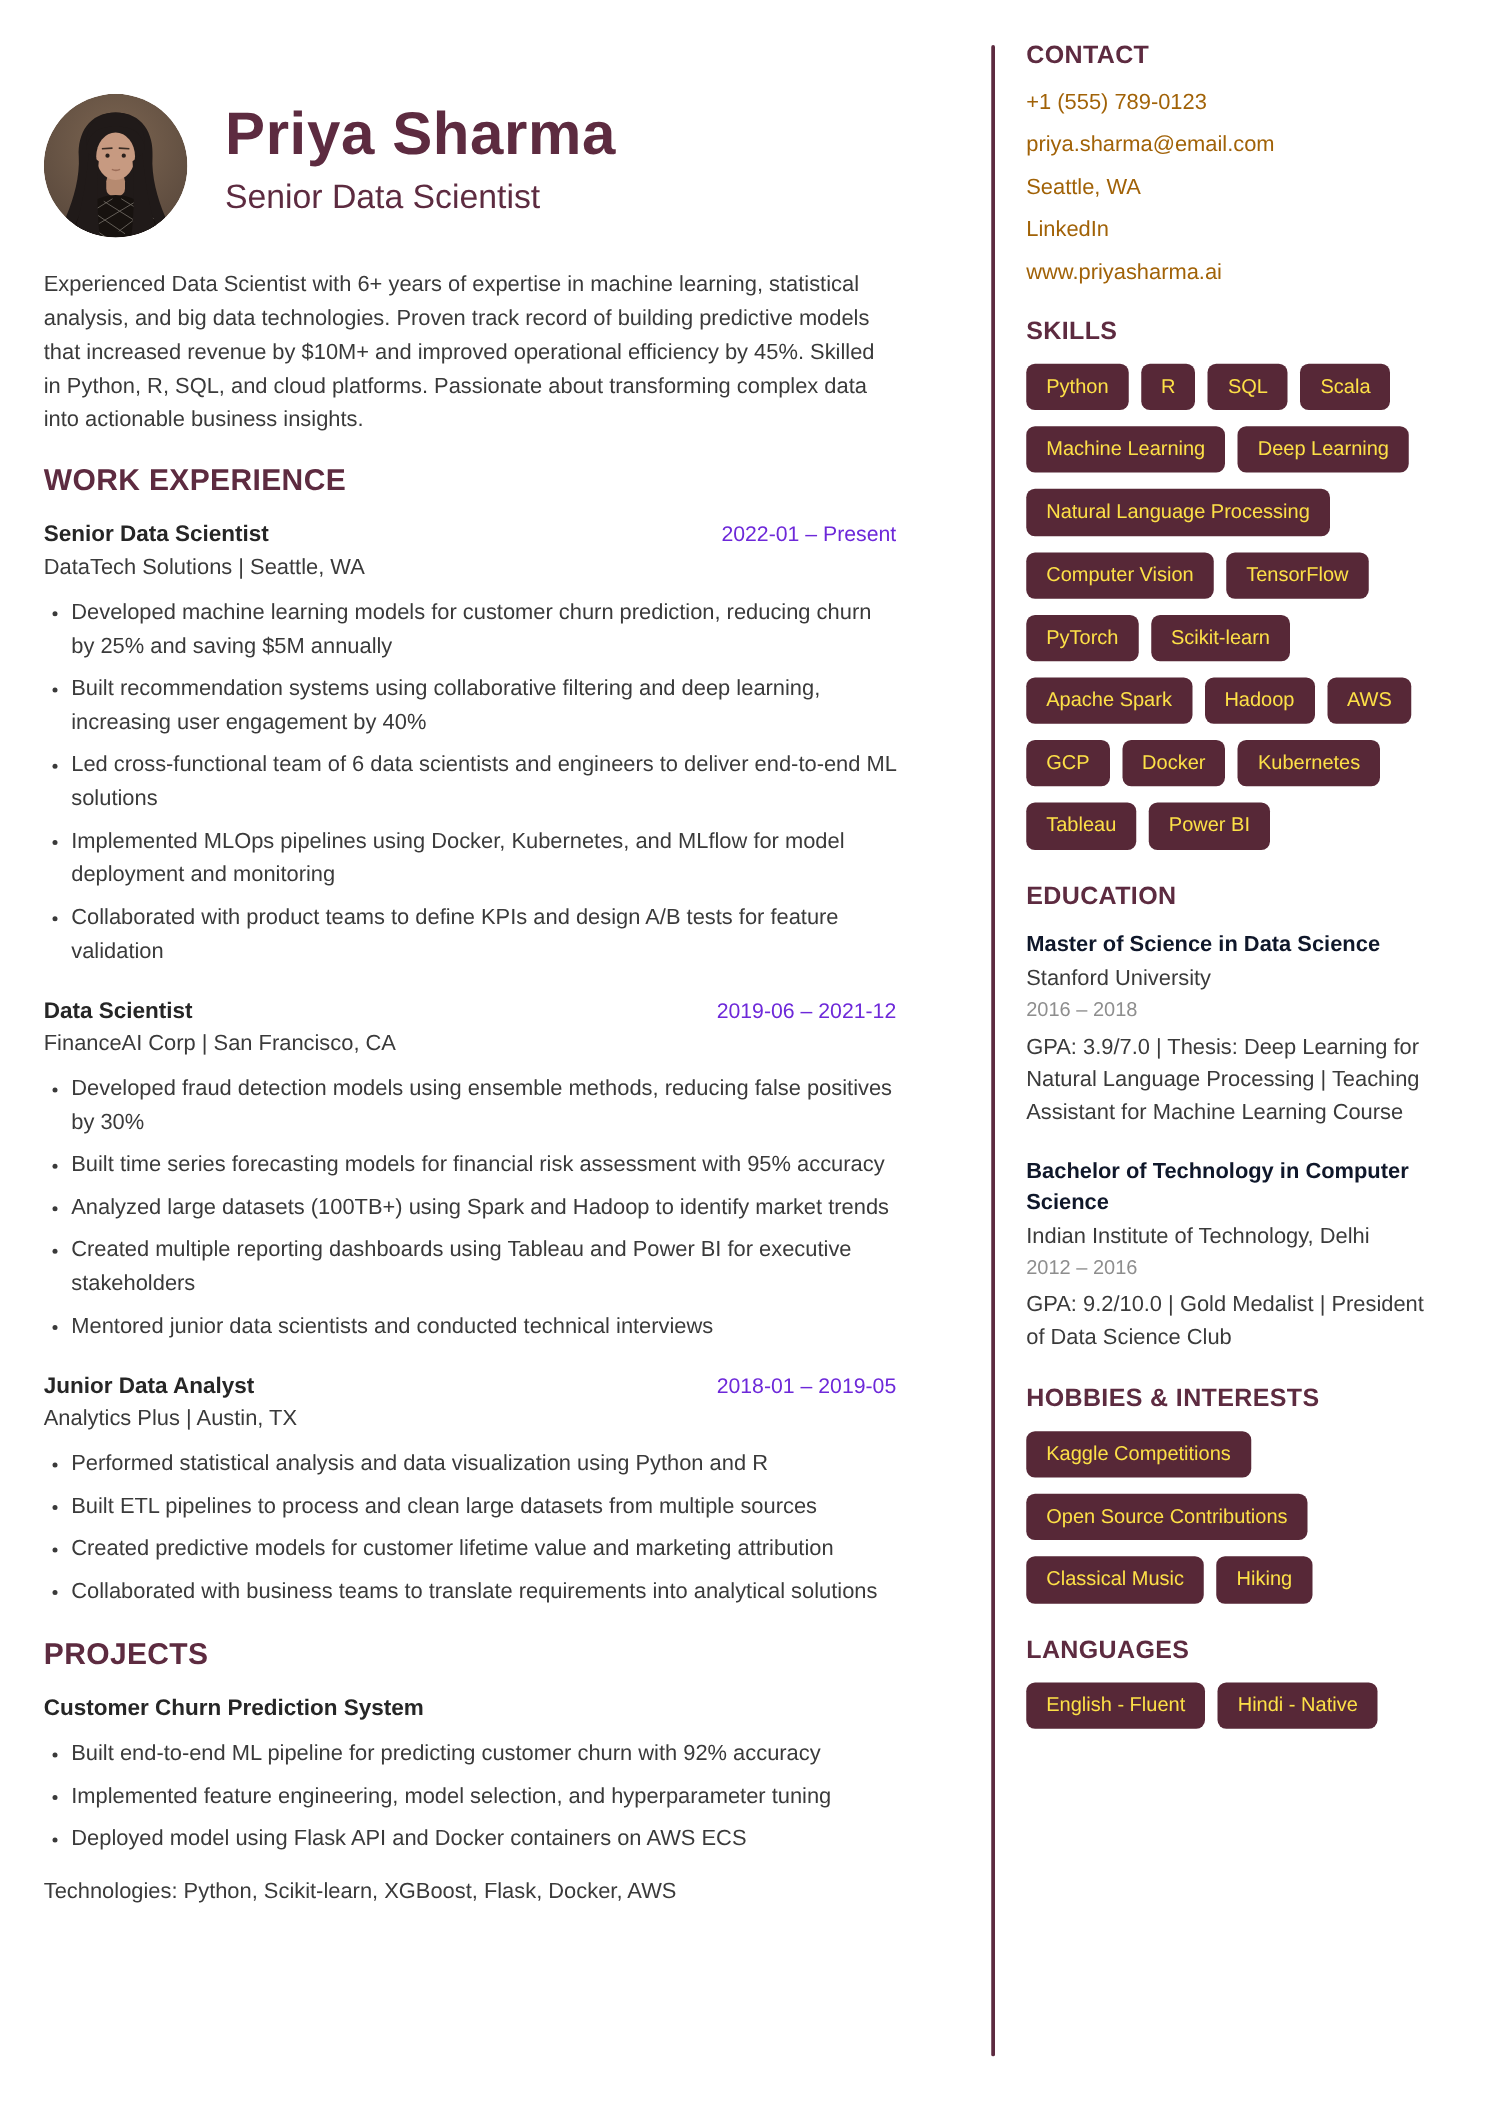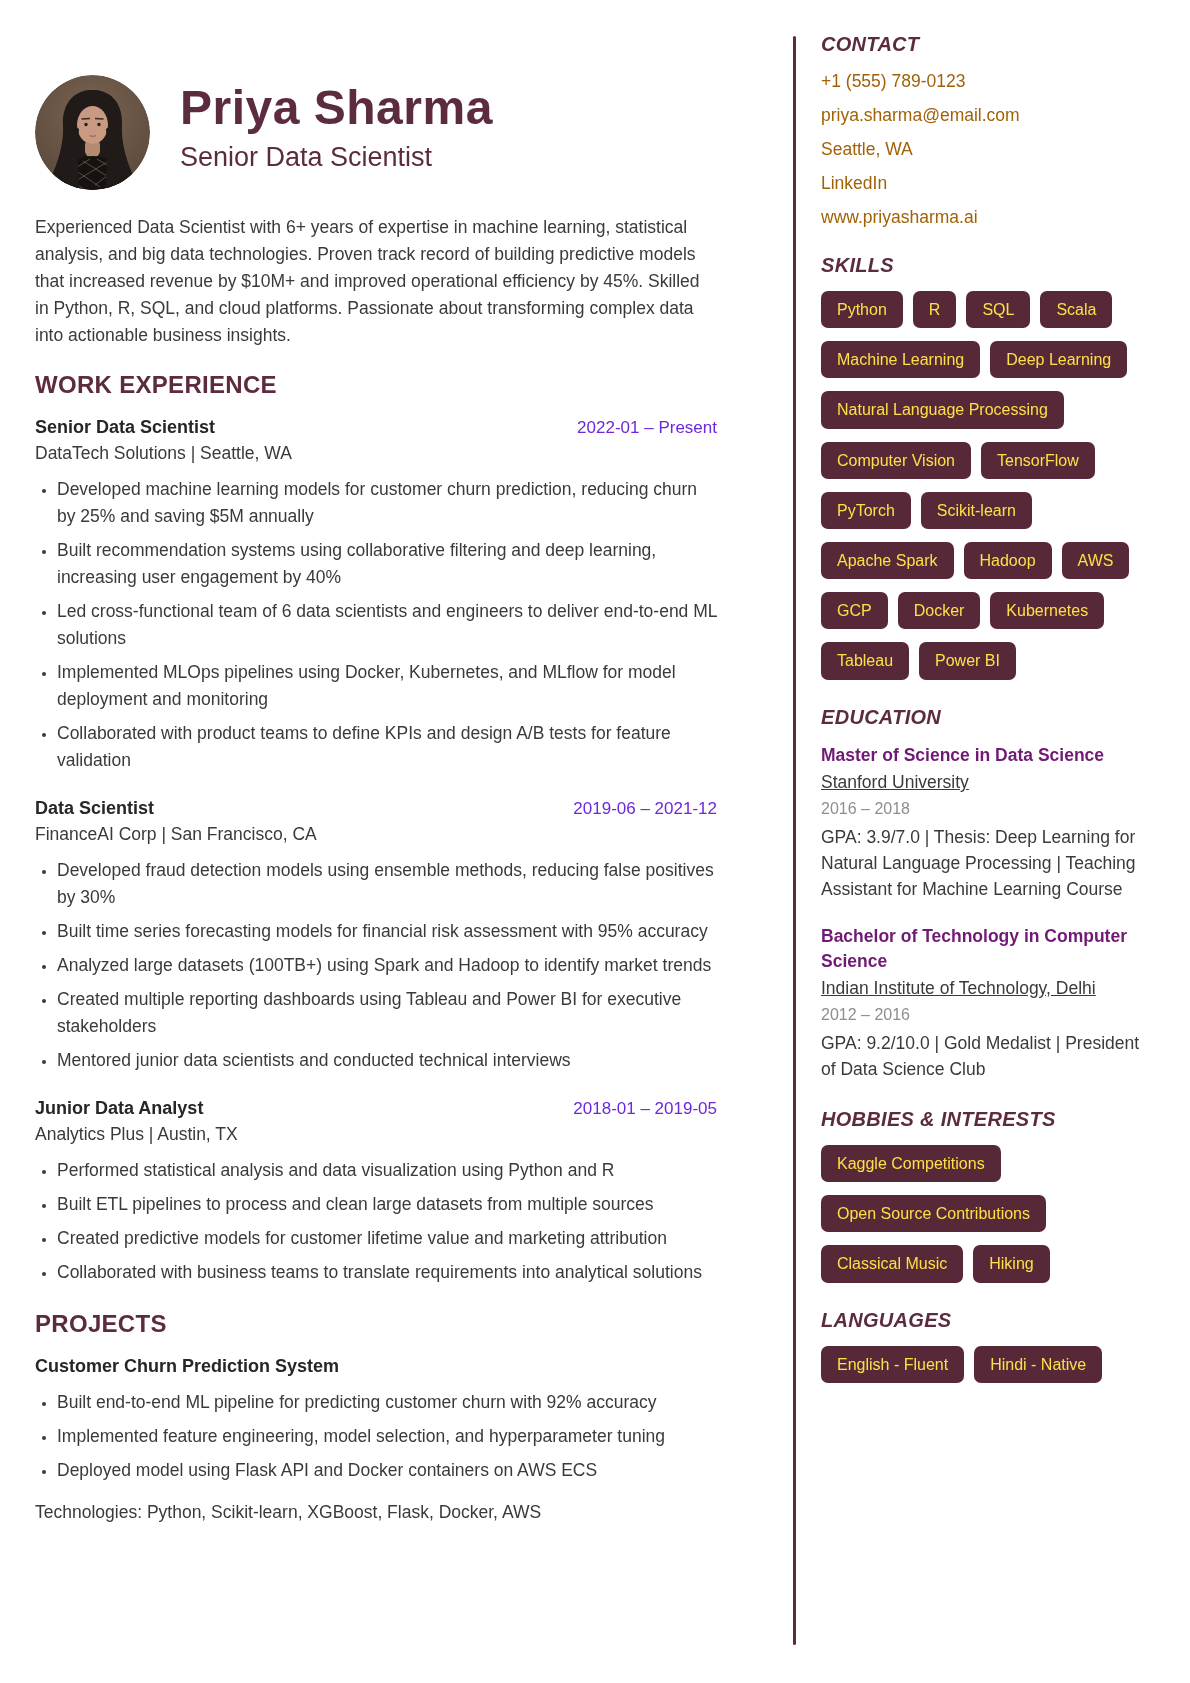--- a/index.html
+++ b/index.html
@@ -37,34 +37,34 @@
 
   .proj-title { font-size:18px; font-weight:bold; color:#262626; margin-bottom:2px; }
   .tech-line { font-size:17.5px; margin-top:-6px; }
 
   
   .divider { flex:0 0 3px; width:3px; height:1609px; margin-left:76px; margin-top:3px;
              background:var(--accent,#5d2b40); border-radius:2px; }
 
   
   .right-col { flex:1; padding-left:25px; padding-right:35px; }
-  .side-h { font-size:20px; margin-bottom:14px; letter-spacing:0.3px;font-style:italic; }
+  .side-h { font-size:20px; margin-bottom:14px; letter-spacing:0.3px; }
   .side-section { margin-bottom:26px; }
 
   .contact-lines div { font-size:17.5px; line-height:22px; margin-bottom:12px; color:#a16207; }
 
   .badges { display:flex; flex-wrap:wrap; gap:13px 10px; }
   .badge {
     display:inline-block; background:var(--badge,#572837); color:#fde047;
     font-size:16px; line-height:1.2; padding:9px 16px; border-radius:7px; white-space:nowrap;
   }
 
   .degree-block { margin-bottom:22px; }
-  .degree { font-size:17.5px; font-weight:bold; color:#701a75; line-height:1.4; }
-  .school { font-size:17.5px; margin-top:5px;text-decoration:underline; }
+  .degree { font-size:17.5px; font-weight:bold; color:#0f172a; line-height:1.4; }
+  .school { font-size:17.5px; margin-top:5px; }
   .years { font-size:16px; color:var(--muted,#8e8e8e); margin-top:7px; }
   .edu-details { font-size:17.5px; line-height:26px; margin-top:6px; }
 </style>
 </head>
 <body>
 
 <div class="page">
 
   <div class="left-col">
 

